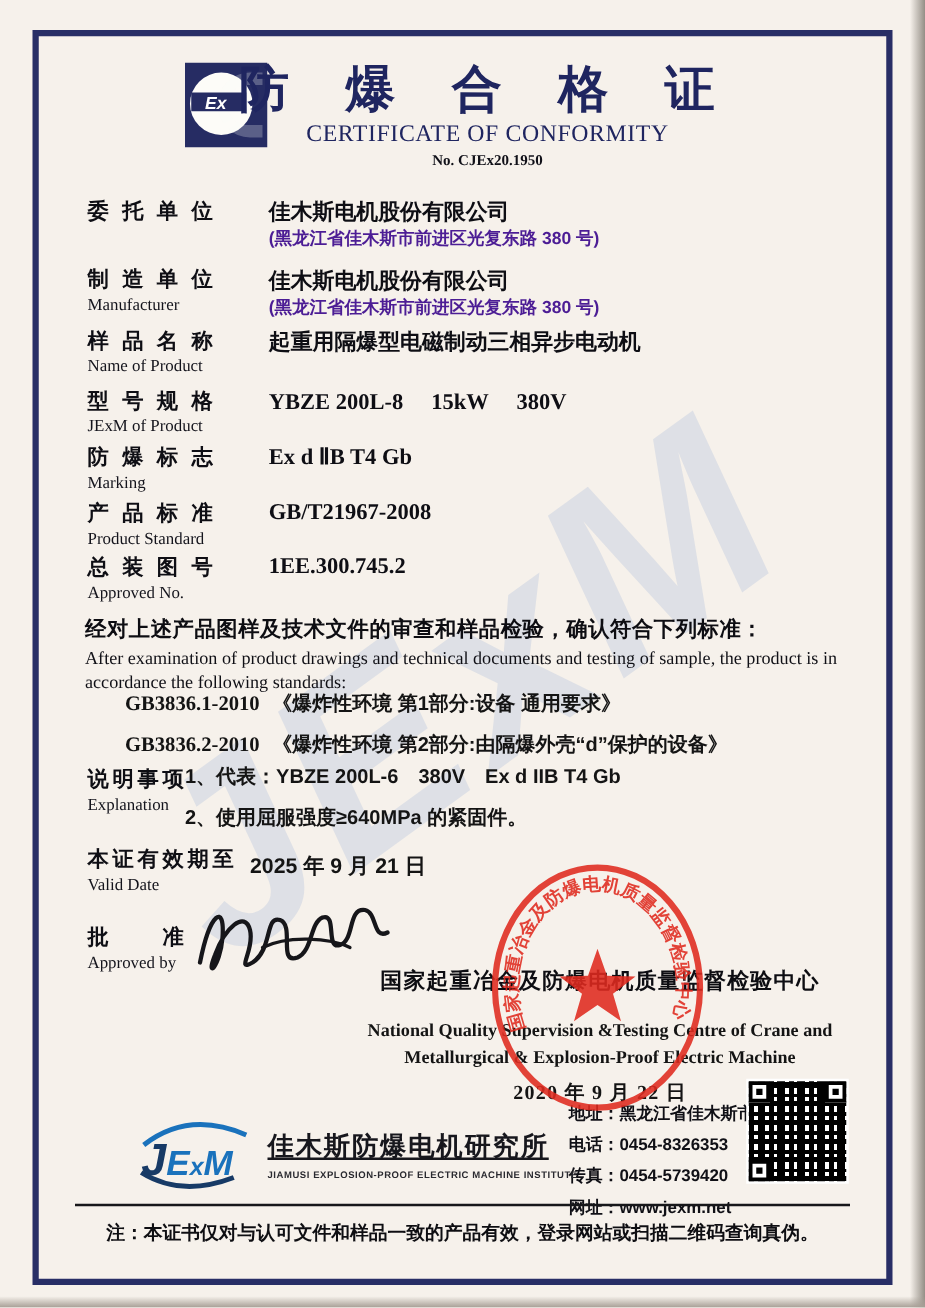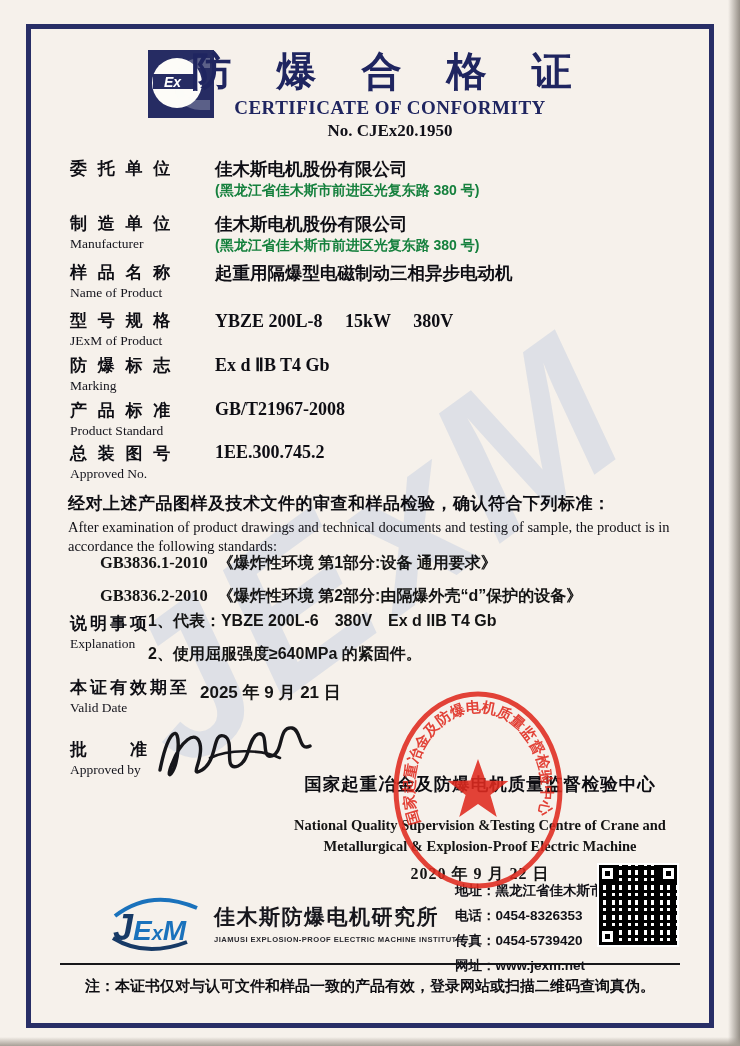--- a/index.html
+++ b/index.html
@@ -17,29 +17,29 @@
   .frame{left:26px;top:24px;width:678px;height:994px;border:5px solid #282e66;z-index:1;background:transparent;}
   
   .watermark{left:40px;top:260px;width:660px;height:580px;display:flex;align-items:center;justify-content:center;
     transform:rotate(-36deg);font-size:205px;font-weight:bold;font-style:italic;letter-spacing:8px;
     color:rgba(128,162,212,0.20);z-index:0;user-select:none;}
   
   .logo-ex{left:148px;top:50px;z-index:2;}
   .title-cn{left:40px;top:44px;width:700px;text-align:center;font-size:40px;font-weight:bold;
     letter-spacing:17px;color:#1f2560;z-index:2;}
   .title-en{left:40px;top:97px;width:700px;text-align:center;font-family:"Liberation Serif",serif;
-    font-weight:bold;font-size:19px;letter-spacing:0.5px;color:#1f2560;z-index:2;}
+    font-weight:normal;font-size:19px;letter-spacing:0.5px;color:#1f2560;z-index:2;}
   .cert-no{left:40px;top:121px;width:700px;text-align:center;font-family:"Liberation Serif",serif;
-    font-weight:bold;font-size:17px;color:#101018;z-index:2;}
+    font-weight:bold;font-size:12px;color:#101018;z-index:2;}
   
   .row{left:70px;z-index:2;width:620px;}
   .lab-cn{font-size:17px;font-weight:bold;letter-spacing:3px;color:#0e0e14;white-space:nowrap;}
   .lab-en{font-family:"Liberation Serif",serif;font-size:13.5px;color:#14141c;margin-top:1px;white-space:nowrap;}
   .val{position:absolute;left:145px;top:0;white-space:nowrap;font-size:17.5px;font-weight:bold;color:#0e0e14;}
-  .val-note{position:absolute;left:145px;top:25px;white-space:nowrap;font-size:14px;font-weight:bold;color:#15803d;text-align:right;}
+  .val-note{position:absolute;left:145px;top:25px;white-space:nowrap;font-size:14px;font-weight:bold;color:#4c1d95;text-align:right;}
   .val-lat{font-family:"Liberation Serif",serif;font-size:18px;}
   .r1{top:157px;} .r2{top:212px;} .r3{top:261px;} .r4{top:309px;} .r5{top:354px;} .r6{top:399px;} .r7{top:442px;}
   
   .stmt{left:68px;top:492px;width:615px;z-index:2;}
   .stmt-cn{font-size:17px;font-weight:bold;letter-spacing:0.5px;color:#0d0d12;}
   .stmt-en{font-family:"Liberation Serif",serif;font-size:14.5px;line-height:19px;margin-top:3px;color:#101016;}
   .std{left:100px;z-index:2;white-space:nowrap;}
   .std1{top:553px;} .std2{top:586px;}
   .std-code{font-family:"Liberation Serif",serif;font-weight:bold;font-size:16.5px;margin-right:10px;}
   .std-title{font-weight:bold;font-size:16px;}
@@ -65,21 +65,21 @@
   .qr{left:597px;top:863px;width:82px;height:84px;background:#fff;z-index:4;padding:2px;box-sizing:border-box;}
   .qr-body{width:100%;height:100%;position:relative;
     background-image:
       repeating-linear-gradient(0deg,#000 0 4px,transparent 4px 7px,#000 7px 10px,transparent 10px 15px),
       repeating-linear-gradient(90deg,#000 0 4px,#fff 4px 7px,#000 7px 13px,#fff 13px 16px);}
   .finder{position:absolute;width:17px;height:17px;border:3px solid #000;background:#fff;box-sizing:border-box;}
   .finder::after{content:"";position:absolute;left:3px;top:3px;width:5px;height:5px;background:#000;}
   .f-tl{left:0;top:0;} .f-tr{right:0;top:0;} .f-bl{left:0;bottom:0;}
   .inst-logo{left:103px;top:896px;z-index:2;}
   .inst-names{left:214px;top:903px;z-index:2;}
-  .inst-cn{font-size:21px;font-weight:bold;letter-spacing:1.5px;color:#17171d;white-space:nowrap;}
+  .inst-cn{font-size:21px;font-weight:bold;letter-spacing:1.5px;color:#17171d;white-space:nowrap;text-decoration:underline;}
   .inst-en{font-size:7.6px;font-weight:bold;letter-spacing:0.45px;color:#2a2a30;margin-top:4px;white-space:nowrap;}
   .divider{left:60px;top:963px;width:620px;height:2px;background:#17171a;z-index:2;}
   .note{left:40px;top:977px;width:660px;text-align:center;font-size:15px;font-weight:bold;z-index:2;white-space:nowrap;color:#0e0e12;}
 </style>
 </head>
 <body>
 
 <div class="abs edge-right"></div>
 <div class="abs edge-bottom"></div>
 <div class="abs frame"></div>

